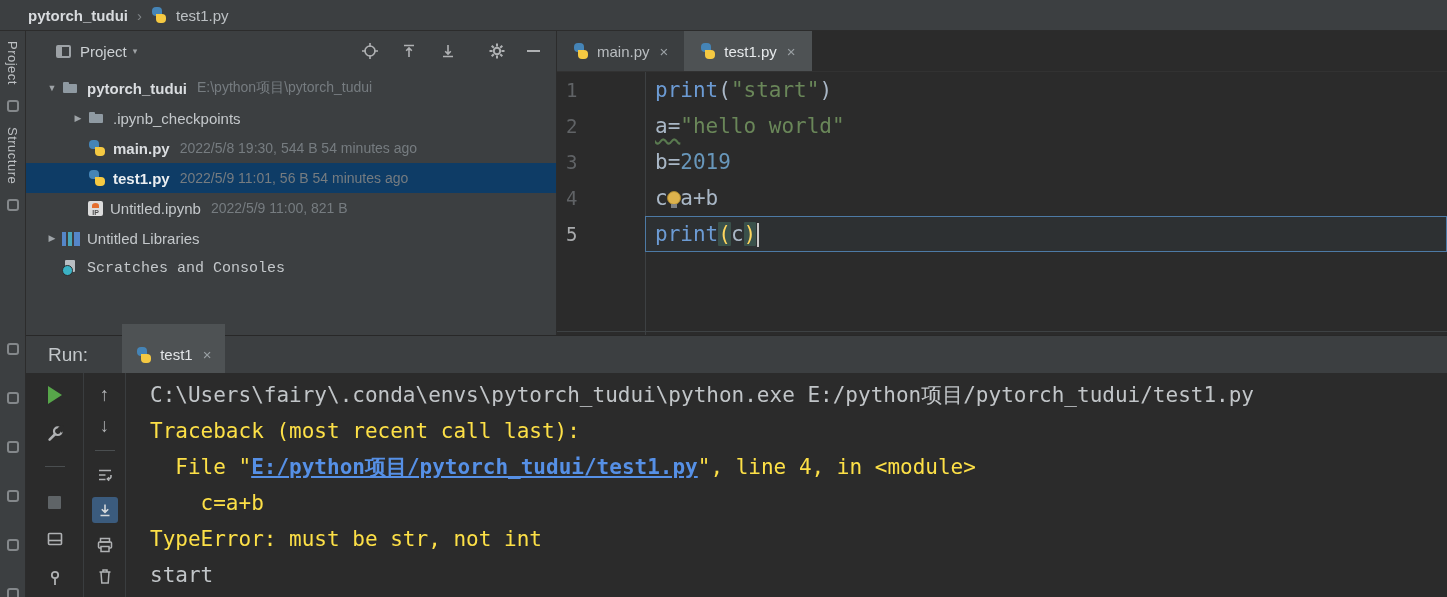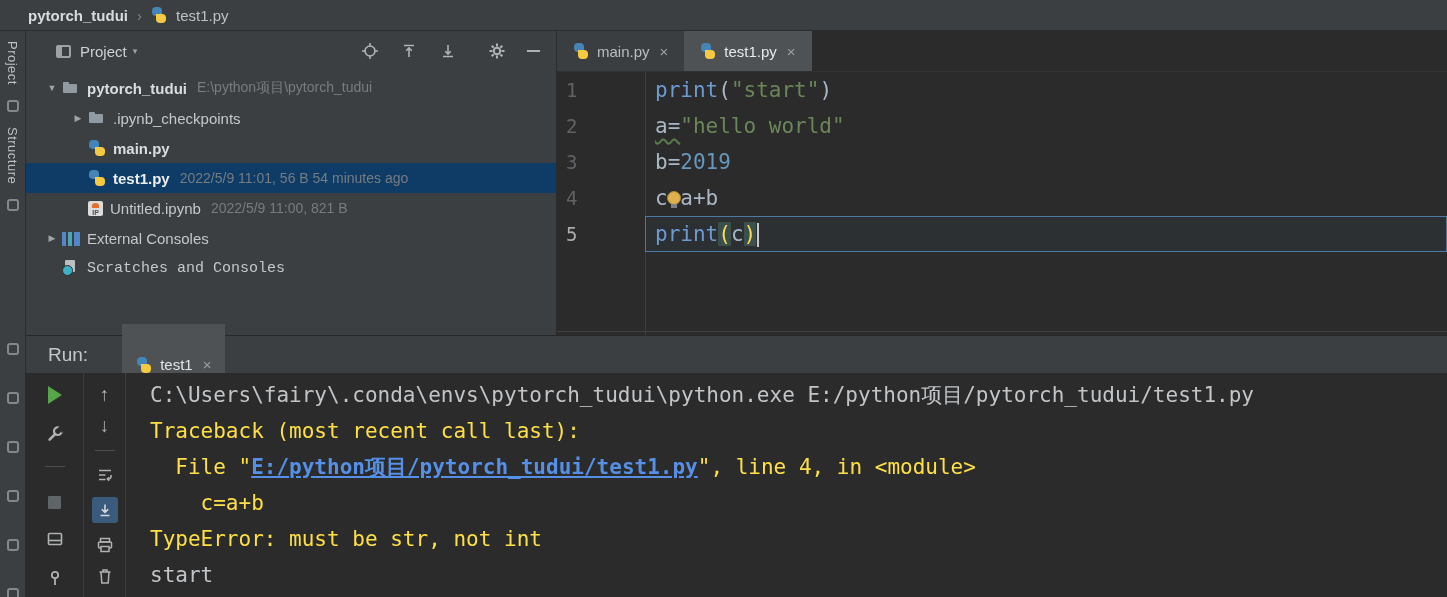--- a/index.html
+++ b/index.html
@@ -84,21 +84,21 @@
   .bulb-icon{position:absolute;left:-2px;top:5px;width:16px;height:18px;z-index:2;}
   .bulb-icon::before{content:"";position:absolute;left:1px;top:0;width:12px;height:12px;border-radius:50%;background:#ddb24c;border:1px solid #a8862f;}
   .bulb-icon::after{content:"";position:absolute;left:5px;top:13px;width:6px;height:4px;background:#7d8082;}
   .cursor{display:inline-block;width:2px;height:24px;background:#c8c8c8;vertical-align:middle;margin-left:1px;}
   .editor-hr{position:absolute;left:0;right:0;top:259px;height:1px;background:#3e4244;}
 
   
   .run-panel{position:absolute;left:26px;top:335px;right:0;bottom:0;}
   .run-header{height:38px;background:#3c3f41;border-top:1px solid #282828;display:flex;align-items:center;padding-left:22px;box-sizing:border-box;}
   .run-label{font-size:19px;color:#c3c7ca;}
-  .run-tab{margin-left:34px;height:100%;display:flex;align-items:flex-end;gap:8px;padding:12px 14px;background:#4e5254;font-size:15px;color:#e2e5e7;cursor:default;}
+  .run-tab{margin-left:34px;height:100%;display:flex;align-items:center;gap:8px;padding:12px 14px;background:#4e5254;font-size:15px;color:#e2e5e7;cursor:default;}
   .run-body{position:absolute;left:0;right:0;top:38px;bottom:0;background:#2b2b2b;display:flex;overflow:hidden;}
   .rtb{display:flex;flex-direction:column;align-items:center;box-sizing:border-box;border-right:1px solid #3a3d3f;padding-top:13px;flex:none;}
   .rtb.col1{width:58px;gap:21px;}
   .rtb.col2{width:42px;gap:13px;}
   .tsep{width:20px;height:1px;background:#4a4e50;margin:2px 0;}
   .play-icon{width:0;height:0;border-left:14px solid #57a64a;border-top:9px solid transparent;border-bottom:9px solid transparent;}
   .stop-icon{width:13px;height:13px;background:#5f6467;border-radius:1px;margin-top:6px;}
   .arrow-glyph{font-size:19px;color:#afb1b3;line-height:18px;}
   .hl-box{width:26px;height:26px;background:#3b5b7d;border-radius:3px;display:flex;align-items:center;justify-content:center;}
   .rtb svg{display:block;}
@@ -182,37 +182,38 @@
         </div>
         <div class="tree-row" style="padding-left: 42px;">
           <span class="tree-caret">▶</span>
           <span class="ficon icon-folder"></span>
           <span class="tree-label">.ipynb_checkpoints</span>
         </div>
         <div class="tree-row" style="padding-left: 42px;">
           <span class="tree-caret"></span>
           <span class="ficon icon-python-file"></span>
           <span class="tree-label bold">main.py</span>
+          <span class="tree-meta">2022/5/8 19:30, 544 B 54 minutes ago</span>
         </div>
         <div class="tree-row selected" style="padding-left: 42px;">
           <span class="tree-caret"></span>
           <span class="ficon icon-python-file"></span>
           <span class="tree-label bold">test1.py</span>
           <span class="tree-meta">2022/5/9 11:01, 56 B 54 minutes ago</span>
         </div>
         <div class="tree-row" style="padding-left: 42px;">
           <span class="tree-caret"></span>
           <span class="ficon icon-jupyter"></span>
           <span class="tree-label">Untitled.ipynb</span>
           <span class="tree-meta">2022/5/9 11:00, 821 B</span>
         </div>
         <div class="tree-row" style="padding-left: 16px;">
           <span class="tree-caret">▶</span>
           <span class="ficon icon-libraries"></span>
-          <span class="tree-label">External Consoles</span>
+          <span class="tree-label">Untitled Libraries</span>
         </div>
         <div class="tree-row" style="padding-left: 16px; font-family: Liberation Mono, monospace;">
           <span class="tree-caret"></span>
           <span class="ficon icon-scratches"></span>
           <span class="tree-label">Scratches and Consoles</span>
         </div>
       </div>
   </div>
 
   <div class="editor">

